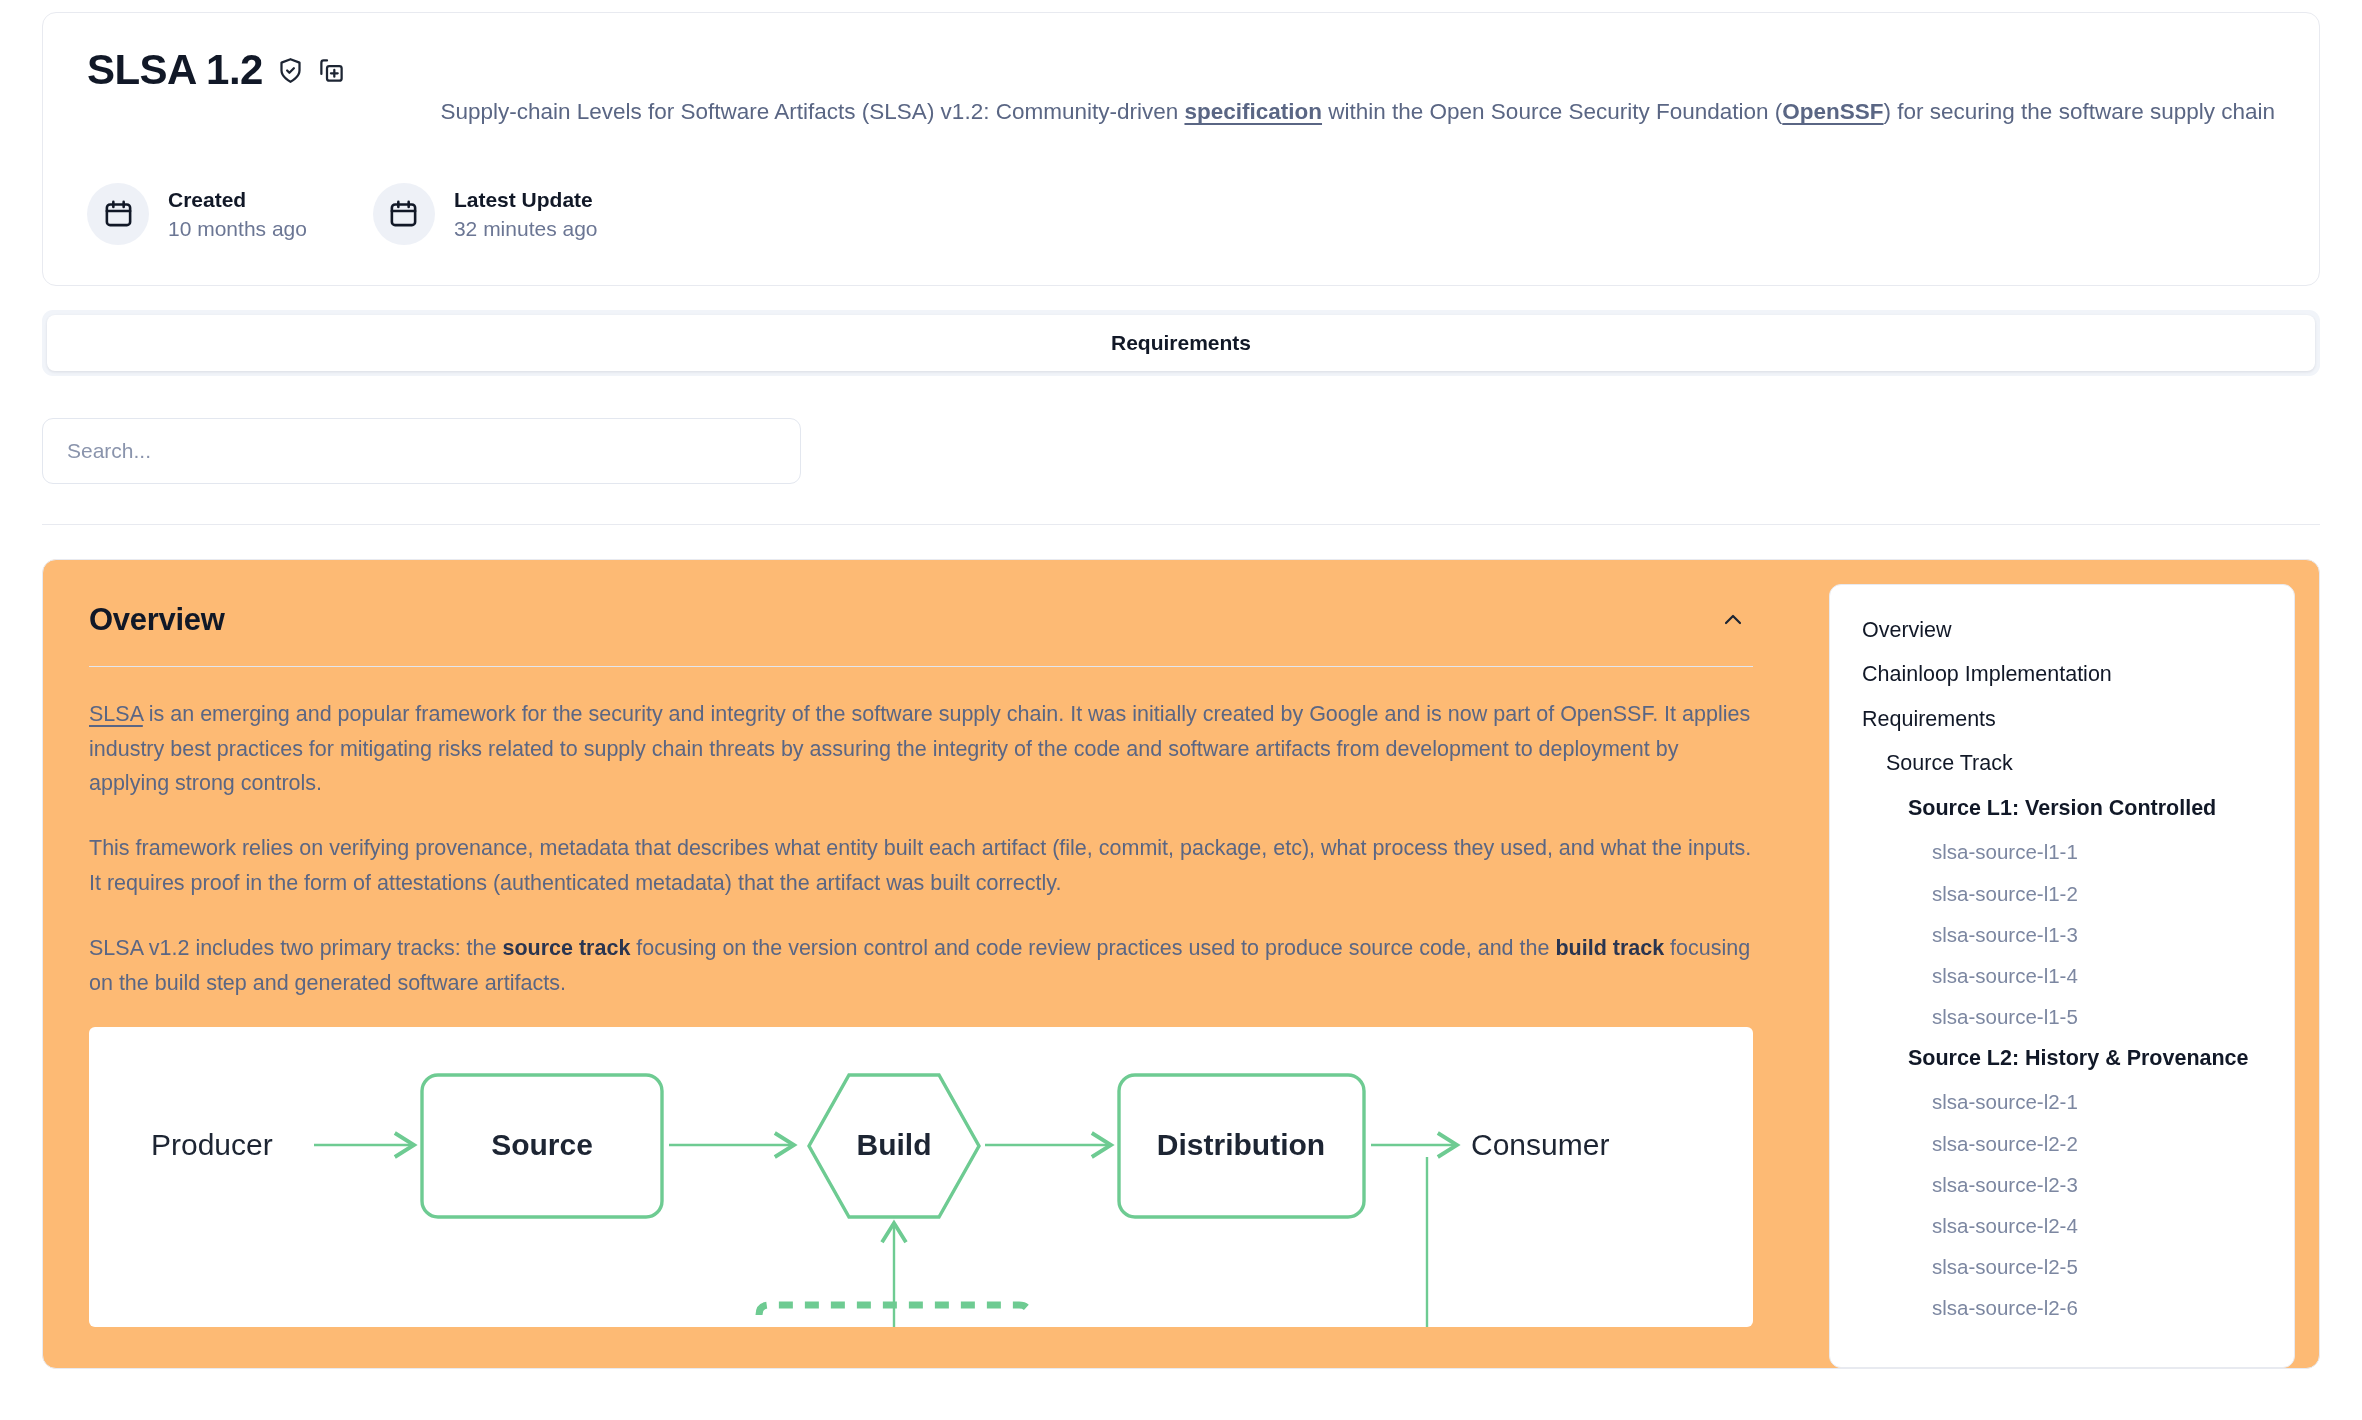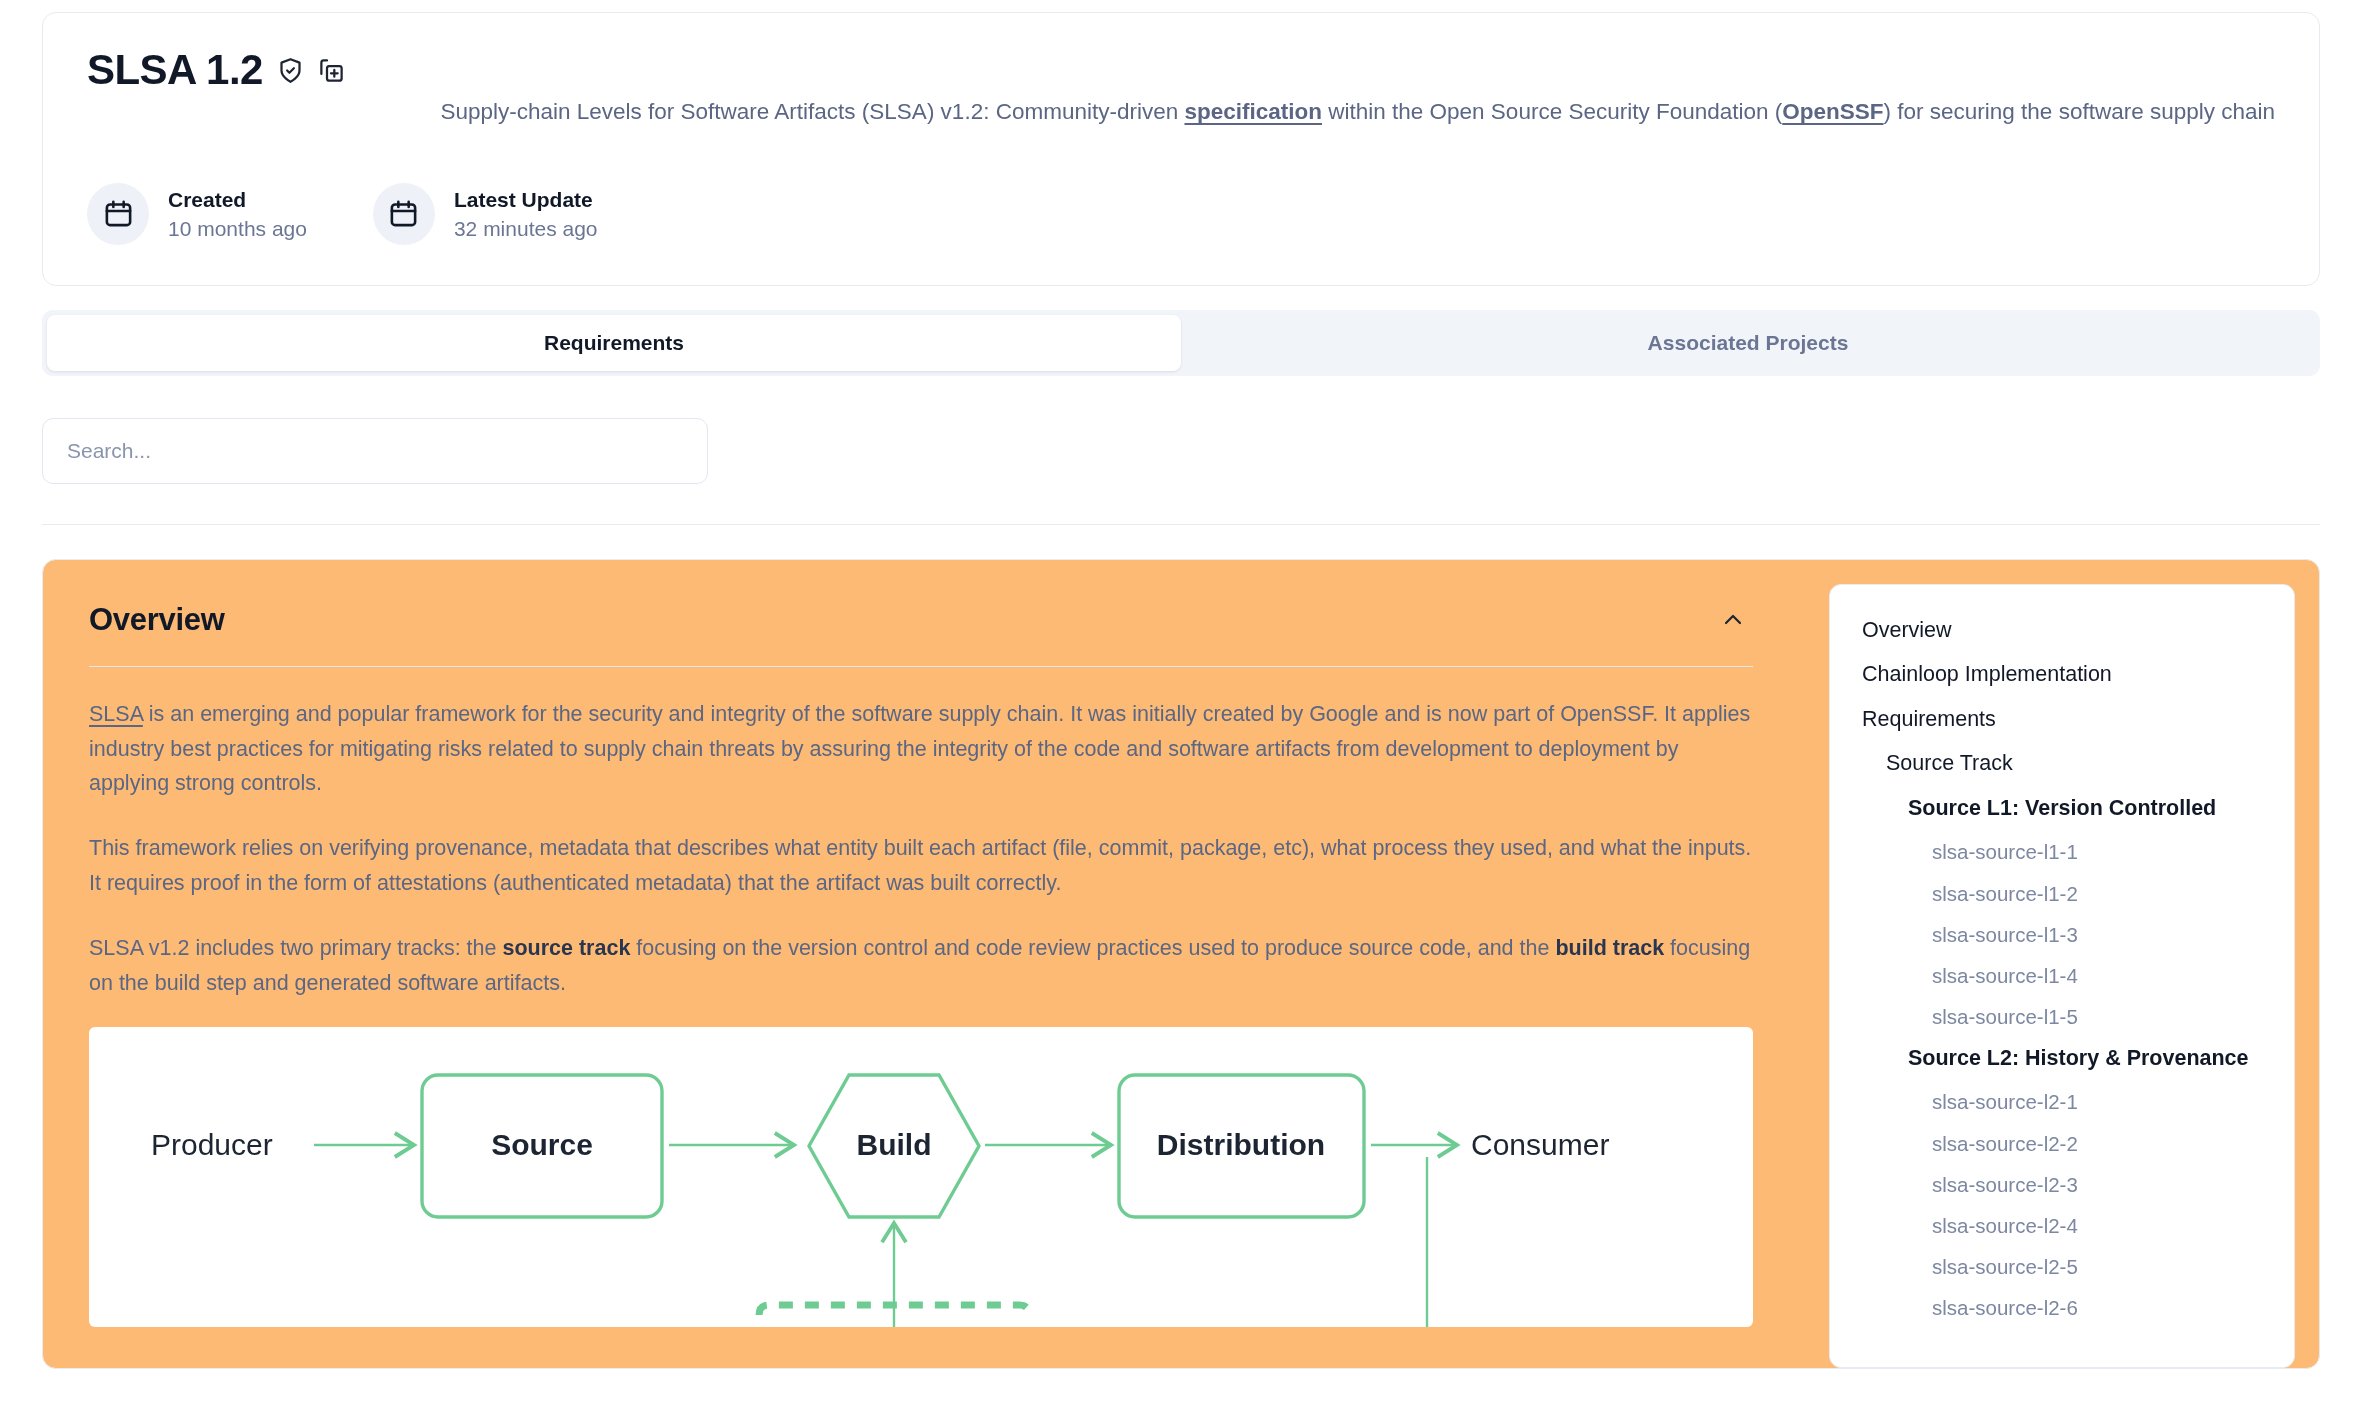--- a/index.html
+++ b/index.html
@@ -85,21 +85,21 @@
   }
   .tab.active {
     background: #ffffff;
     color: #111827;
     box-shadow: 0 1px 3px rgba(16,24,40,0.10);
   }
 
   
   .filter-bar { display: flex; align-items: center; gap: 23px; margin-top: 42px; }
   .search-box {
-    width: 666px; height: 66px;
+    width: 759px; height: 66px;
     border: 1px solid #e3e7ef;
     border-radius: 11px;
     background: #ffffff;
     display: flex; align-items: center;
     padding: 0 22px;
   }
   .search-box input {
     border: 0; outline: 0; background: transparent;
     width: 100%;
     font-family: "Liberation Sans", sans-serif;
@@ -240,21 +240,20 @@
         <div class="meta-txt">
           <div class="meta-label">Latest Update</div>
           <div class="meta-value">32 minutes ago</div>
         </div>
       </div>
     </div>
   </div>
 
   <div class="tabs">
     <div class="tab active">Requirements</div>
-    <div class="tab">Associated Projects</div>
   </div>
 
   <div class="filter-bar">
     <div class="search-box">
       <input type="text" placeholder="Search..." style="">
     </div>
   </div>
 
   <div class="divider"></div>
 

